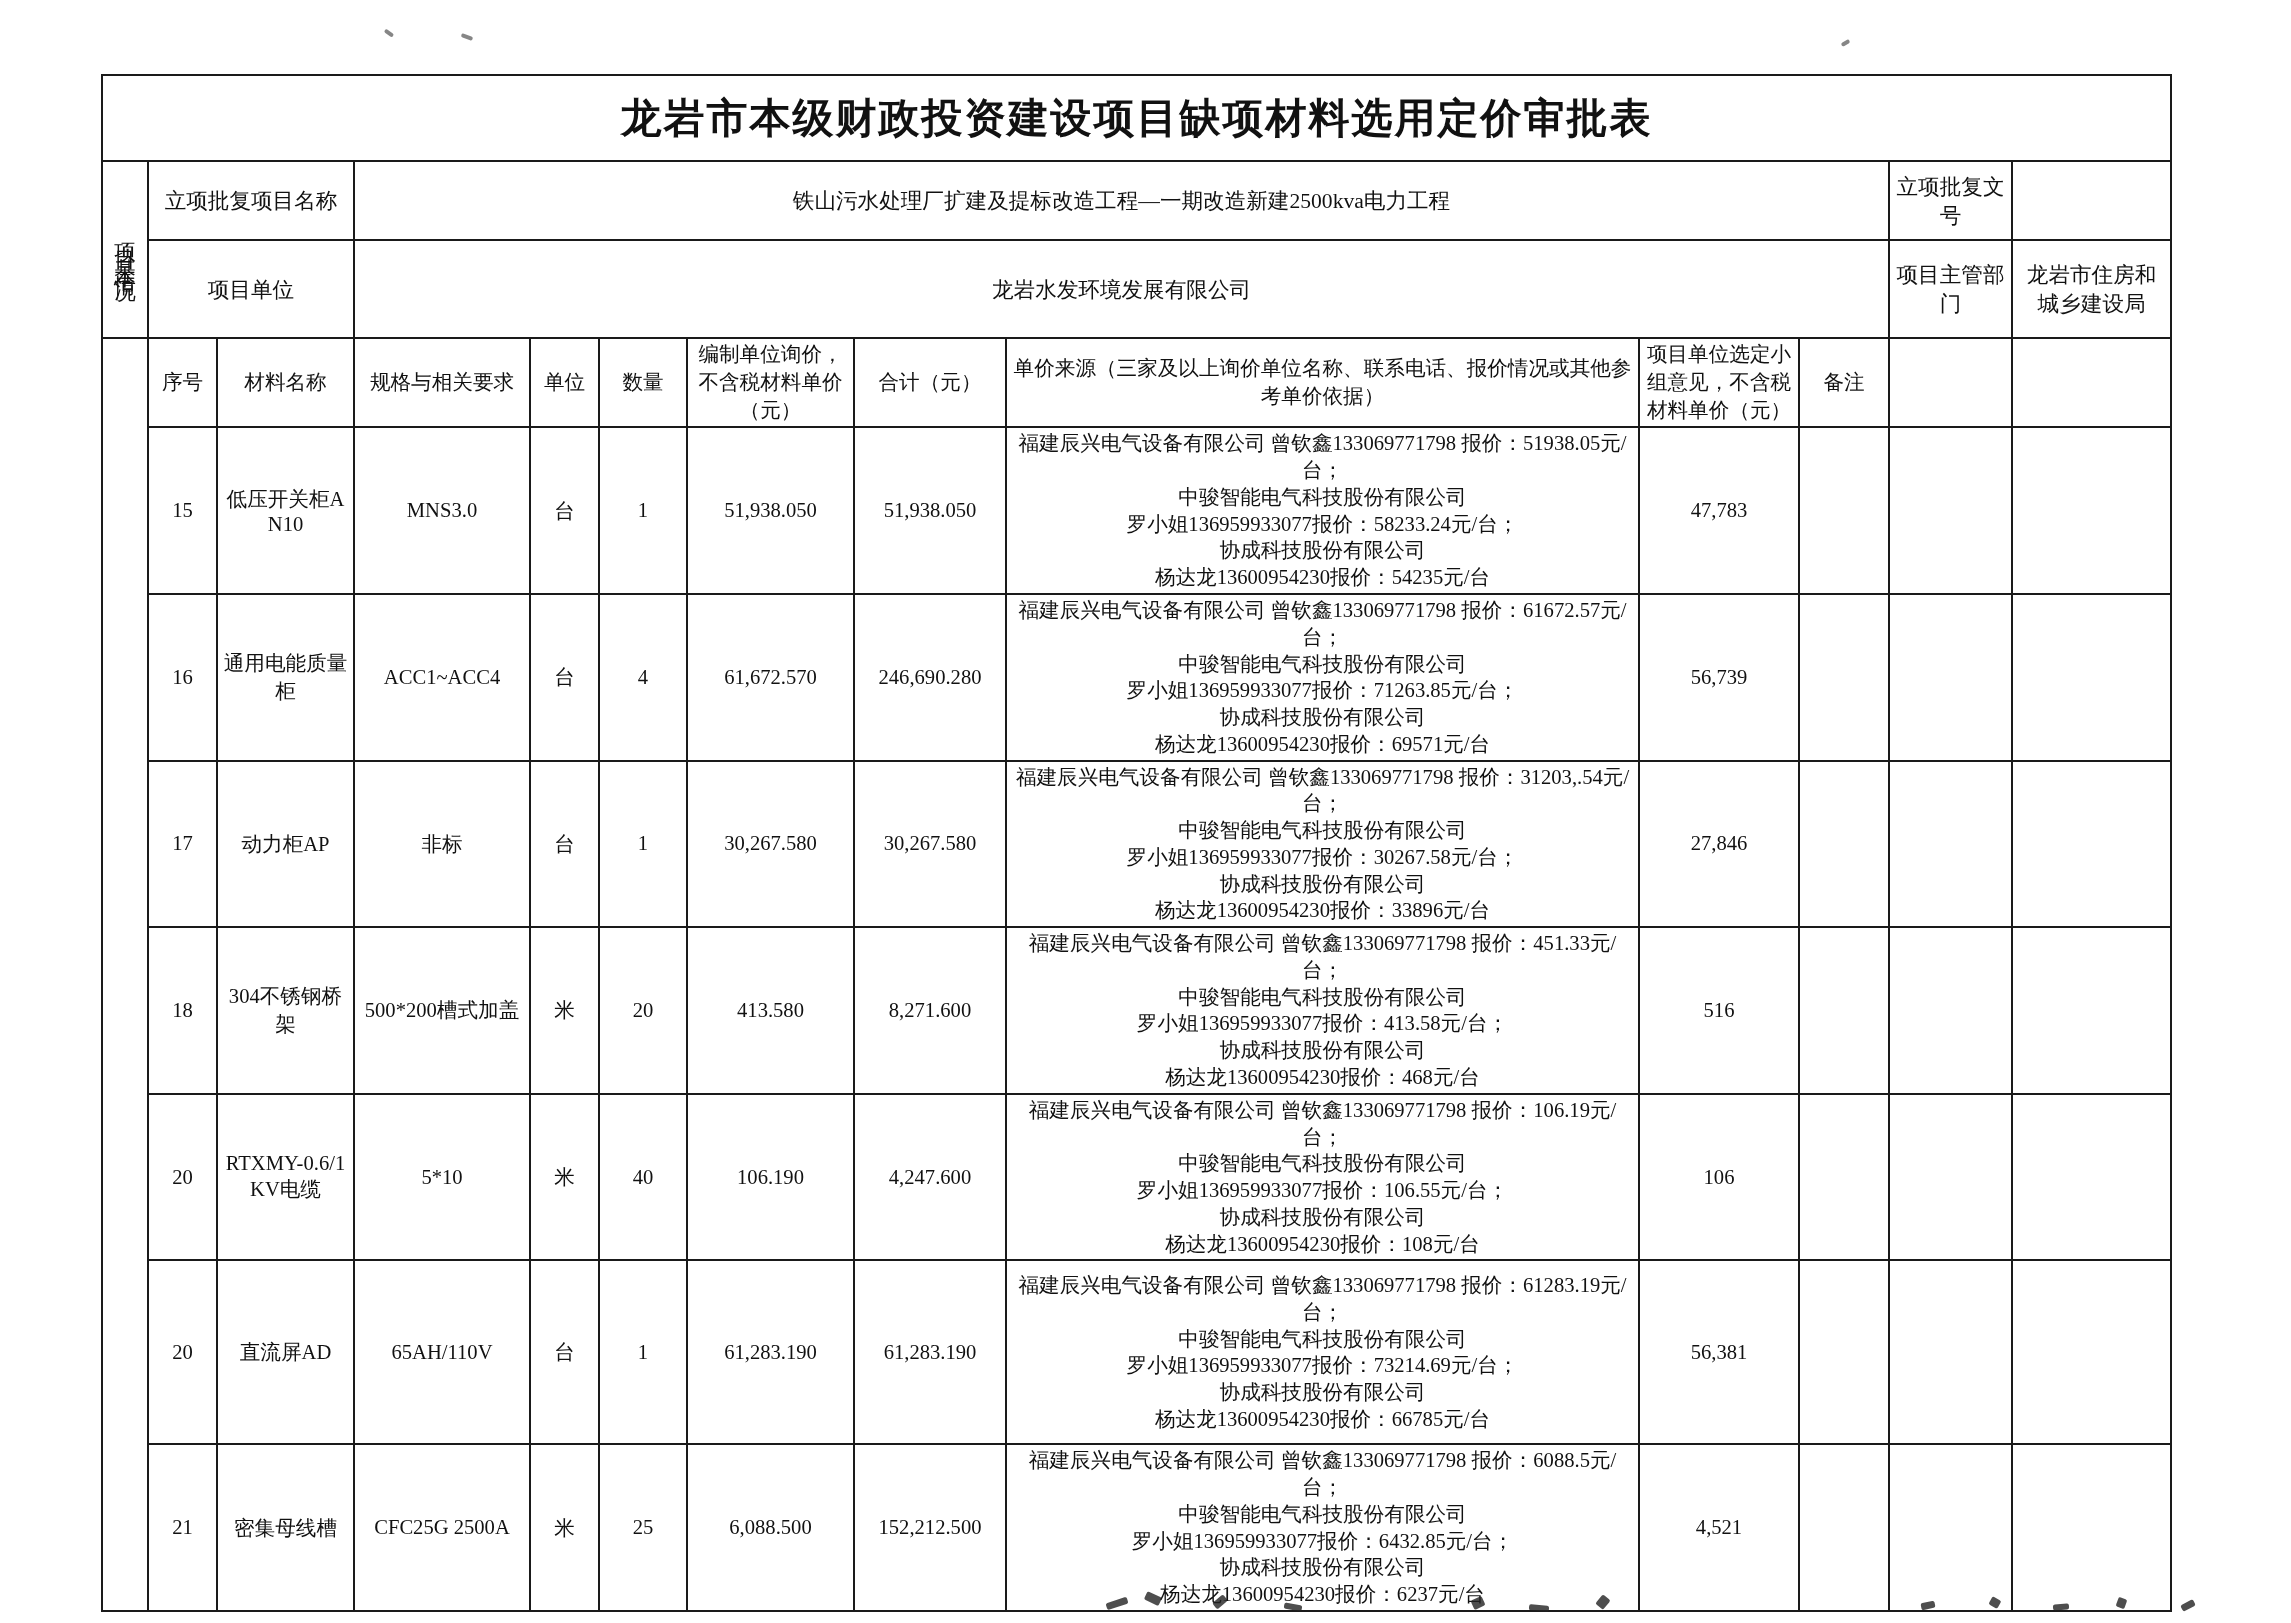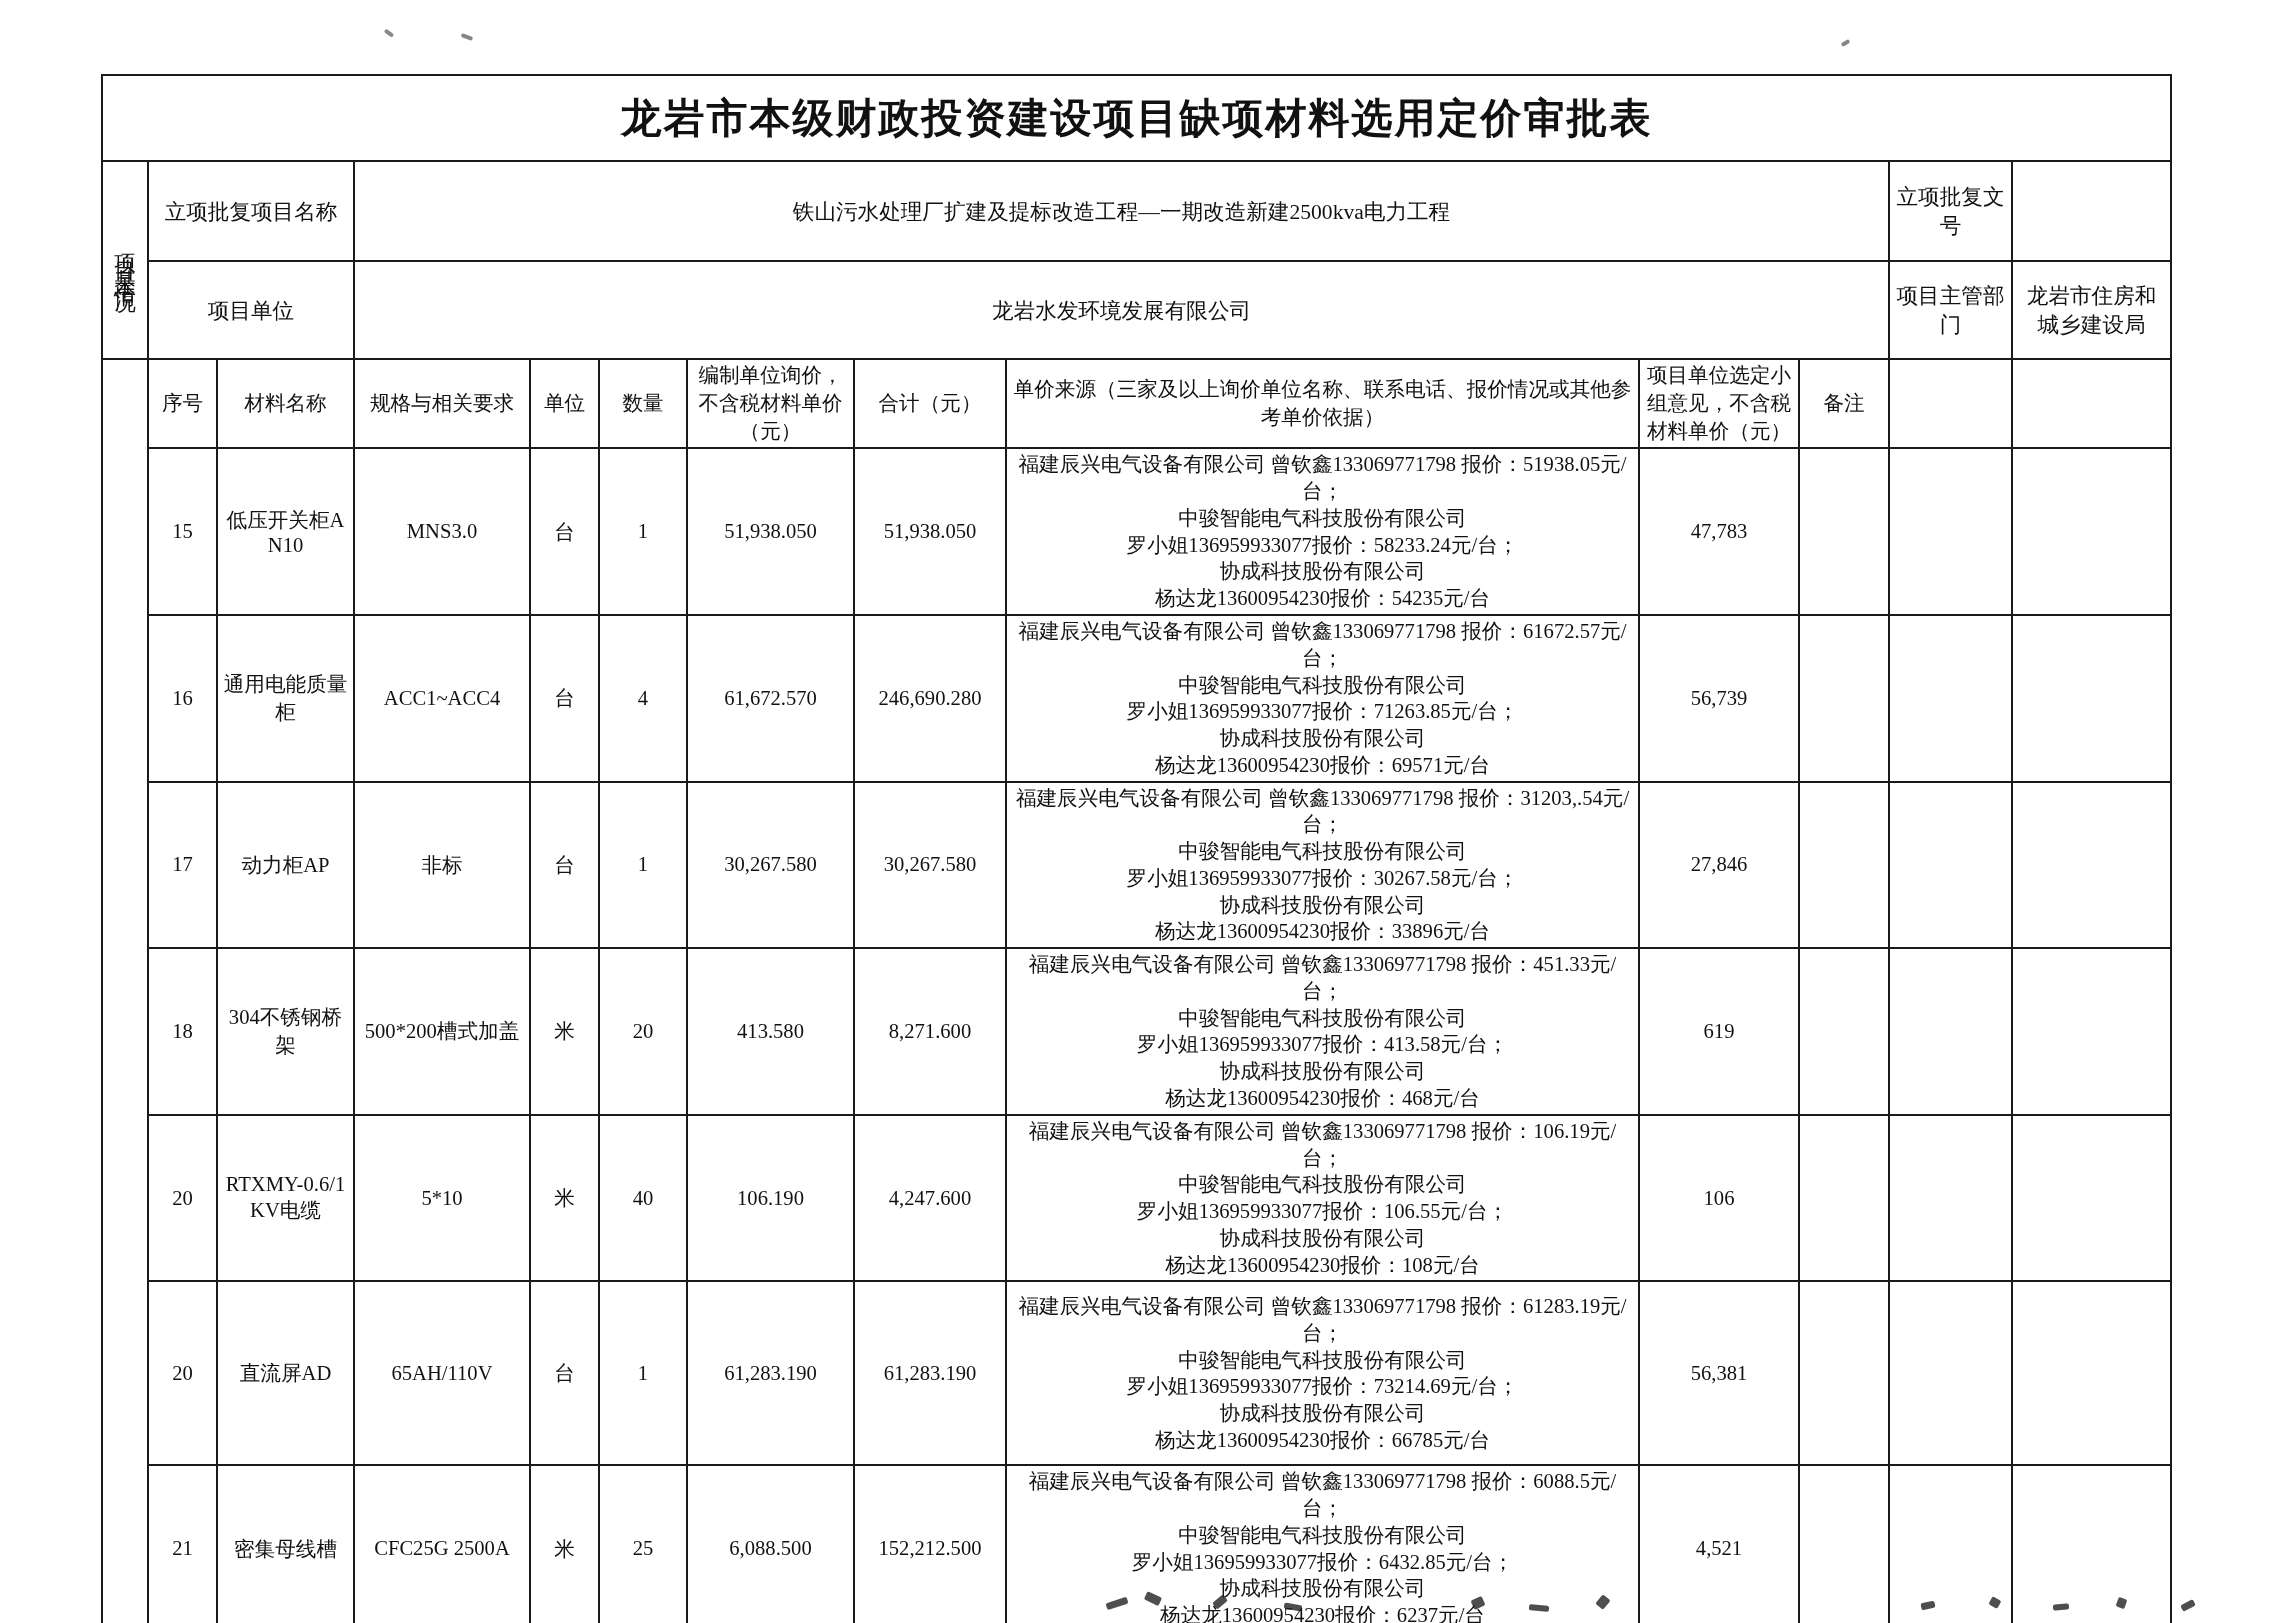--- a/index.html
+++ b/index.html
@@ -93,21 +93,21 @@
         <col style="width:90px">
         <col style="width:123px">
       <col style="width:159px">
     </colgroup>
 
     <tbody>
         <tr class="title-row" style="height:86px">
       <td colspan="13">龙岩市本级财政投资建设项目缺项材料选用定价审批表</td>
     </tr>
 
-    <tr class="info-a" style="height:100px">
+    <tr class="info-a" style="height:79px">
       <td rowspan="2" class="side-label">项目基本情况</td>
       <td colspan="2">立项批复项目名称</td>
       <td colspan="8">铁山污水处理厂扩建及提标改造工程—一期改造新建2500kva电力工程</td>
       <td>立项批复文号</td>
       <td></td>
     </tr>
 
     <tr class="info-b" style="height:98px">
       <td colspan="2">项目单位</td>
       <td colspan="8">龙岩水发环境发展有限公司</td>
@@ -197,21 +197,21 @@
       <td class="c-spec">500*200槽式加盖</td>
       <td class="c-unit">米</td>
       <td class="c-qty">20</td>
       <td class="c-price">413.580</td>
       <td class="c-total">8,271.600</td>
       <td class="c-source">福建辰兴电气设备有限公司 曾钦鑫133069771798 报价：451.33元/台；
 中骏智能电气科技股份有限公司
 罗小姐136959933077报价：413.58元/台；
 协成科技股份有限公司
 杨达龙13600954230报价：468元/台</td>
-      <td class="c-selected">619</td>
+      <td class="c-selected">516</td>
       <td class="c-remark"></td>
       <td></td>
       <td></td>
     </tr>
 
     <tr class="datarow" style="height:154px">
       <td class="c-no">20</td>
       <td class="c-name">RTXMY-0.6/1KV电缆</td>
       <td class="c-spec">5*10</td>
       <td class="c-unit">米</td>

